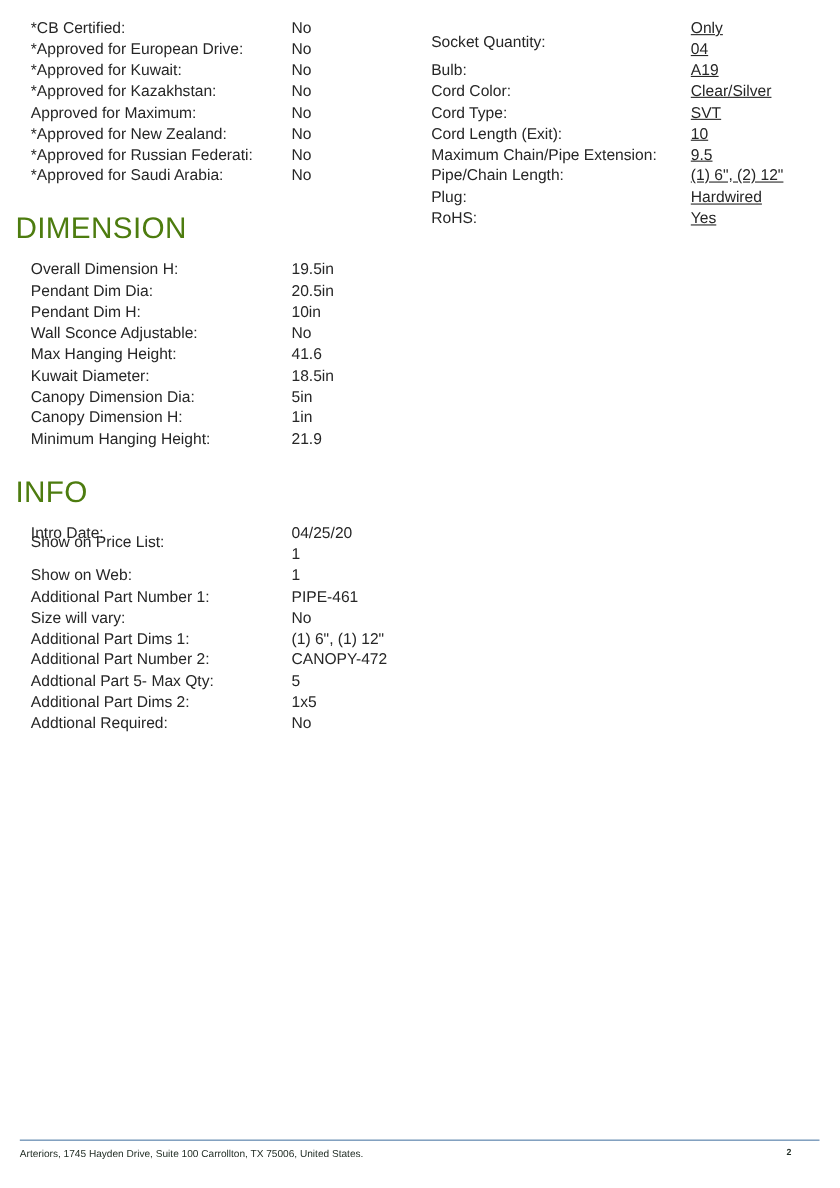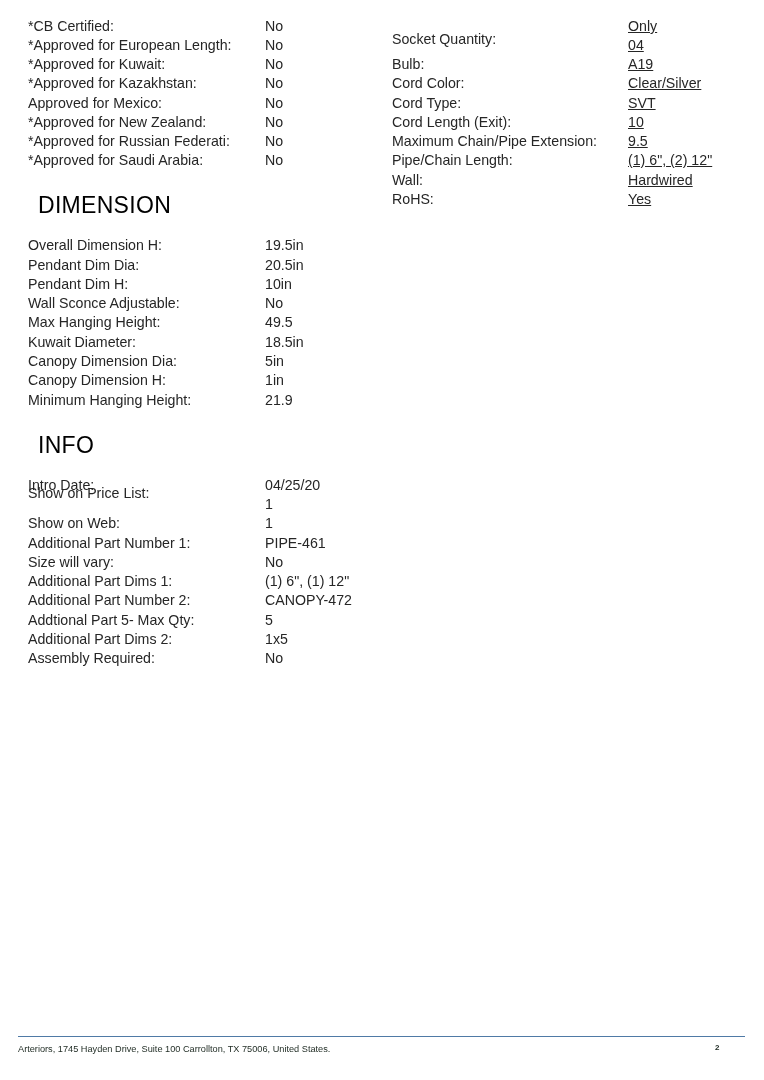--- a/index.html
+++ b/index.html
@@ -6,46 +6,46 @@
   body {
     width: 764px; height: 1080px; background: #ffffff; position: relative; overflow: hidden;
     font-family: "Liberation Sans", "DejaVu Sans", sans-serif; color: #222;
   }
   .row { position: absolute; font-size: 14.2px; line-height: 19.3px; white-space: nowrap; color: #262626; }
   .lbl-l { left: 28px; }
   .val-l { left: 265px; }
   .lbl-r { left: 392px; }
   .val-r { left: 628px; text-decoration: underline; }
   .heading {
-    position: absolute; left: 38px; font-size: 23px; color: #000000; letter-spacing: 0.3px;
+    position: absolute; left: 14px; font-size: 27px; color: #4d7c0f; letter-spacing: 0.3px;
   }
   .footer-line {
     position: absolute; left: 18px; top: 1036px; width: 727px; height: 0;
     border-top: 1.5px solid #4f7aa6;
   }
   .footer-text {
     position: absolute; left: 18px; top: 1044px; font-size: 9.2px; color: #1e2a22;
   }
   .page-num {
     position: absolute; left: 715px; top: 1043px; font-size: 8px; font-weight: bold; color: #1e2a22;
   }
 </style>
 </head>
 <body>
 
 <div>
   <div class="row lbl-l" style="top:17px">*CB Certified:</div>
   <div class="row val-l" style="top:17px">No</div>
-  <div class="row lbl-l" style="top:36px">*Approved for European Length:</div>
+  <div class="row lbl-l" style="top:36px">*Approved for European Drive:</div>
   <div class="row val-l" style="top:36px">No</div>
   <div class="row lbl-l" style="top:55px">*Approved for Kuwait:</div>
   <div class="row val-l" style="top:55px">No</div>
   <div class="row lbl-l" style="top:74px">*Approved for Kazakhstan:</div>
   <div class="row val-l" style="top:74px">No</div>
-  <div class="row lbl-l" style="top:94px">Approved for Mexico:</div>
+  <div class="row lbl-l" style="top:94px">Approved for Maximum:</div>
   <div class="row val-l" style="top:94px">No</div>
   <div class="row lbl-l" style="top:113px">*Approved for New Zealand:</div>
   <div class="row val-l" style="top:113px">No</div>
   <div class="row lbl-l" style="top:132px">*Approved for Russian Federati:</div>
   <div class="row val-l" style="top:132px">No</div>
   <div class="row lbl-l" style="top:151px">*Approved for Saudi Arabia:</div>
   <div class="row val-l" style="top:151px">No</div>
 </div>
 
 <div>
@@ -57,38 +57,38 @@
   <div class="row lbl-r" style="top:74px">Cord Color:</div>
   <div class="row val-r" style="top:74px">Clear/Silver</div>
   <div class="row lbl-r" style="top:94px">Cord Type:</div>
   <div class="row val-r" style="top:94px">SVT</div>
   <div class="row lbl-r" style="top:113px">Cord Length (Exit):</div>
   <div class="row val-r" style="top:113px">10</div>
   <div class="row lbl-r" style="top:132px">Maximum Chain/Pipe Extension:</div>
   <div class="row val-r" style="top:132px">9.5</div>
   <div class="row lbl-r" style="top:151px">Pipe/Chain Length:</div>
   <div class="row val-r" style="top:151px">(1) 6", (2) 12"</div>
-  <div class="row lbl-r" style="top:171px">Wall:</div>
+  <div class="row lbl-r" style="top:171px">Plug:</div>
   <div class="row val-r" style="top:171px">Hardwired</div>
   <div class="row lbl-r" style="top:190px">RoHS:</div>
   <div class="row val-r" style="top:190px">Yes</div>
 </div>
 
 <div>
   <div class="heading" style="top:192px">DIMENSION</div>
   <div class="row lbl-l" style="top:236px">Overall Dimension H:</div>
   <div class="row val-l" style="top:236px">19.5in</div>
   <div class="row lbl-l" style="top:256px">Pendant Dim Dia:</div>
   <div class="row val-l" style="top:256px">20.5in</div>
   <div class="row lbl-l" style="top:275px">Pendant Dim H:</div>
   <div class="row val-l" style="top:275px">10in</div>
   <div class="row lbl-l" style="top:294px">Wall Sconce Adjustable:</div>
   <div class="row val-l" style="top:294px">No</div>
   <div class="row lbl-l" style="top:313px">Max Hanging Height:</div>
-  <div class="row val-l" style="top:313px">49.5</div>
+  <div class="row val-l" style="top:313px">41.6</div>
   <div class="row lbl-l" style="top:333px">Kuwait Diameter:</div>
   <div class="row val-l" style="top:333px">18.5in</div>
   <div class="row lbl-l" style="top:352px">Canopy Dimension Dia:</div>
   <div class="row val-l" style="top:352px">5in</div>
   <div class="row lbl-l" style="top:371px">Canopy Dimension H:</div>
   <div class="row val-l" style="top:371px">1in</div>
   <div class="row lbl-l" style="top:391px">Minimum Hanging Height:</div>
   <div class="row val-l" style="top:391px">21.9</div>
 </div>
 
@@ -105,21 +105,21 @@
   <div class="row lbl-l" style="top:553px">Size will vary:</div>
   <div class="row val-l" style="top:553px">No</div>
   <div class="row lbl-l" style="top:572px">Additional Part Dims 1:</div>
   <div class="row val-l" style="top:572px">(1) 6", (1) 12"</div>
   <div class="row lbl-l" style="top:591px">Additional Part Number 2:</div>
   <div class="row val-l" style="top:591px">CANOPY-472</div>
   <div class="row lbl-l" style="top:611px">Addtional Part 5- Max Qty:</div>
   <div class="row val-l" style="top:611px">5</div>
   <div class="row lbl-l" style="top:630px">Additional Part Dims 2:</div>
   <div class="row val-l" style="top:630px">1x5</div>
-  <div class="row lbl-l" style="top:649px">Assembly Required:</div>
+  <div class="row lbl-l" style="top:649px">Addtional Required:</div>
   <div class="row val-l" style="top:649px">No</div>
 </div>
 
 <div>
   <div class="footer-line"></div>
   <div class="footer-text">Arteriors, 1745 Hayden Drive, Suite 100 Carrollton, TX 75006, United States.</div>
   <div class="page-num">2</div>
 </div>
 
 </body></html>

